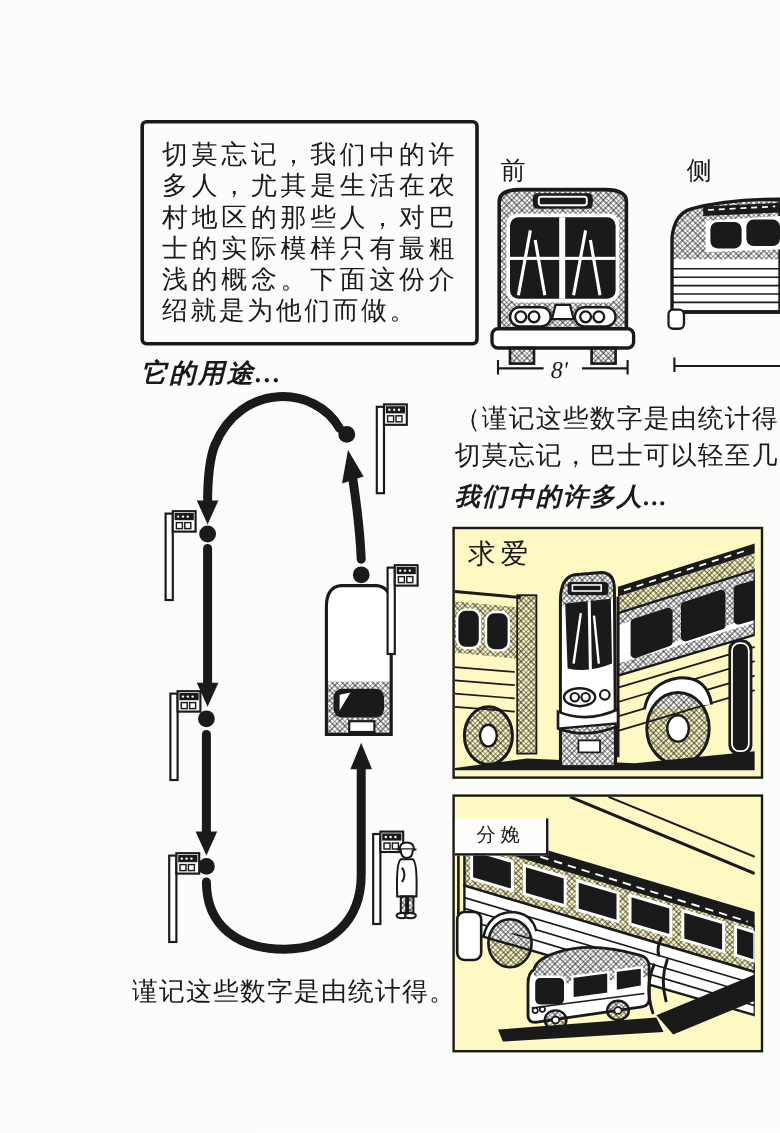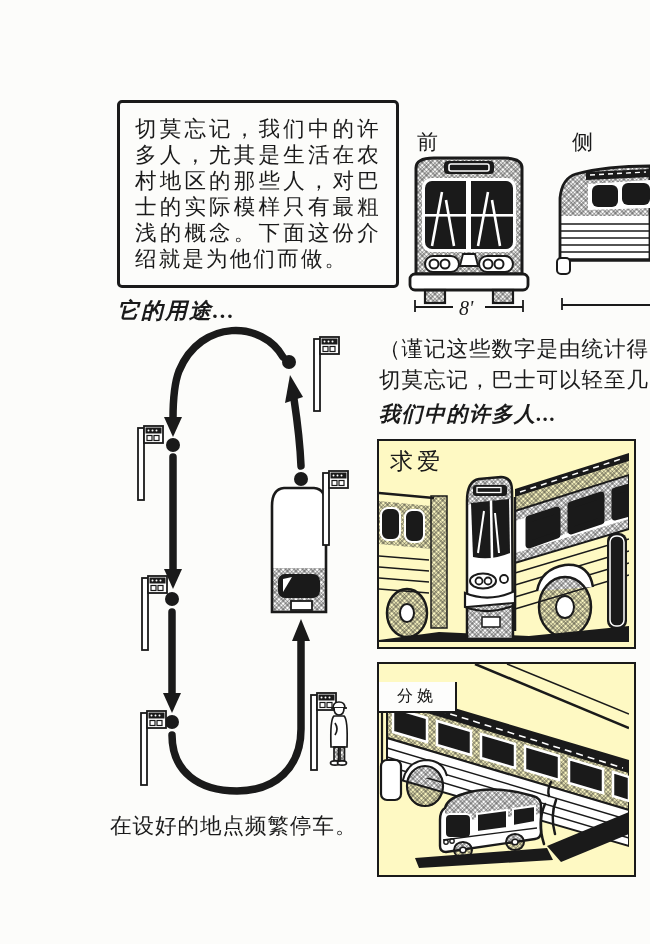--- a/index.html
+++ b/index.html
@@ -362,16 +362,16 @@
         <path d="M177 136 q-6 16 -1 34"></path>
         <path d="M172 118 q-4 8 -2 14"></path>
       </g>
     </svg>
     <div class="abs birth-label-box">
       <span>分娩</span>
     </div>
   </div>
 
   <div class="abs caption">
-    <div>在设好的地点频繁停车。</div>
+    <div>谨记这些数字是由统计得。</div>
   </div>
 
 </div>
 
 </body></html>

